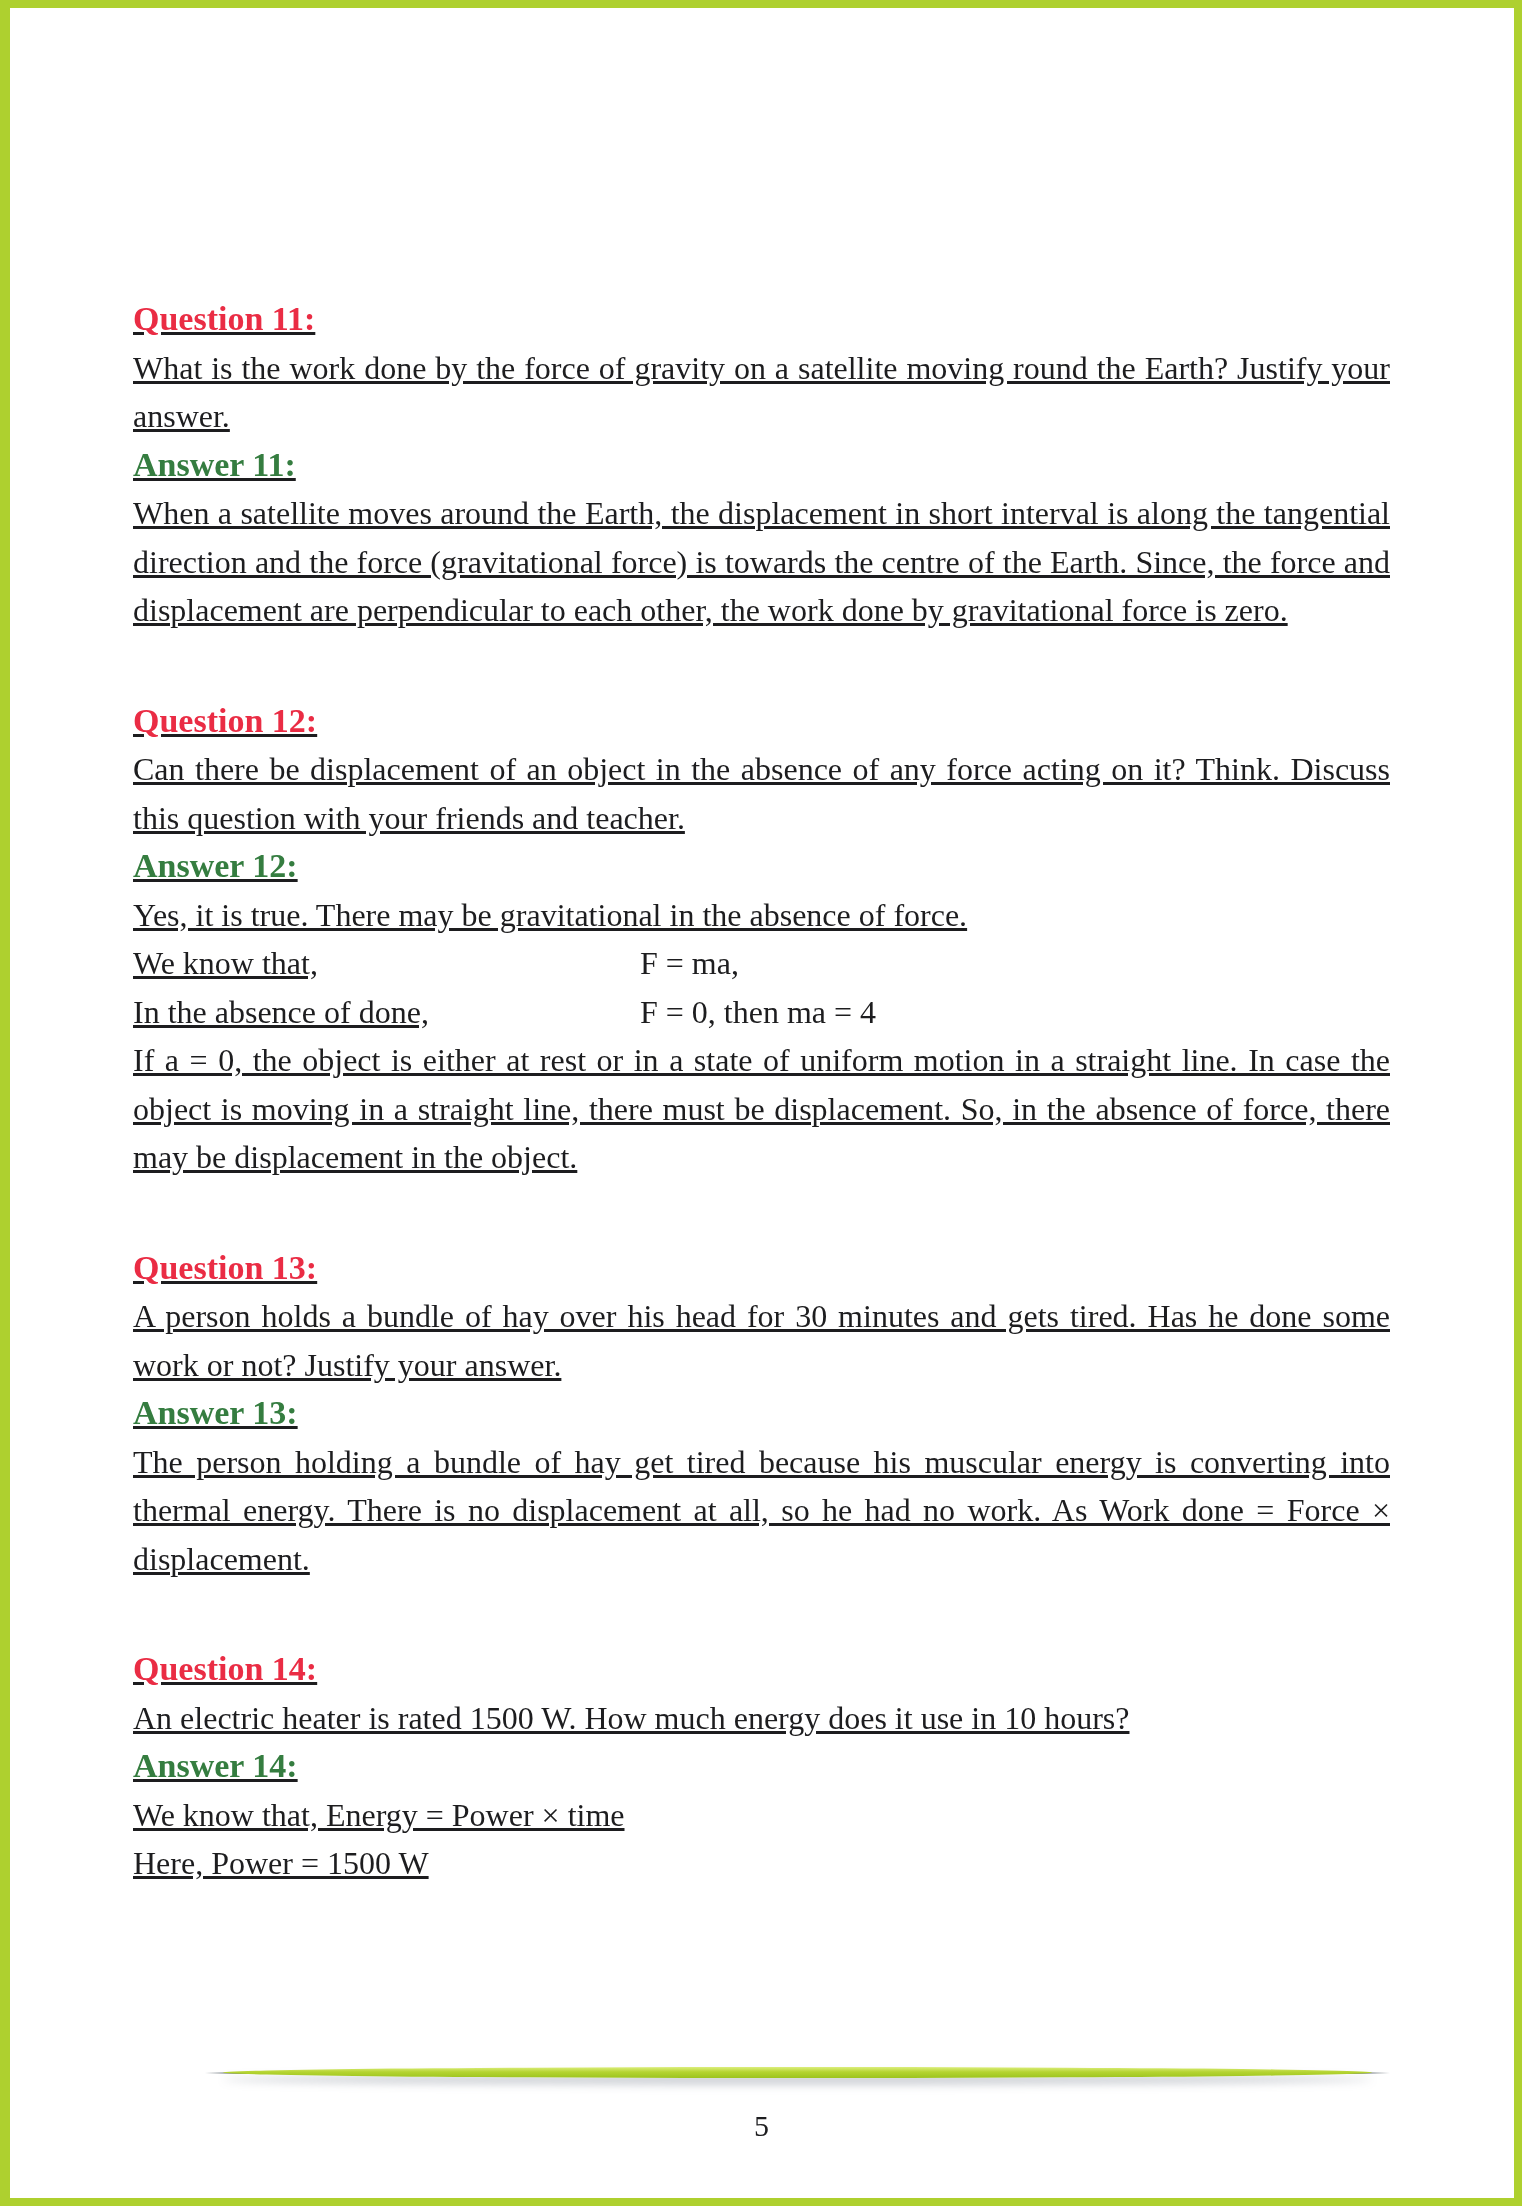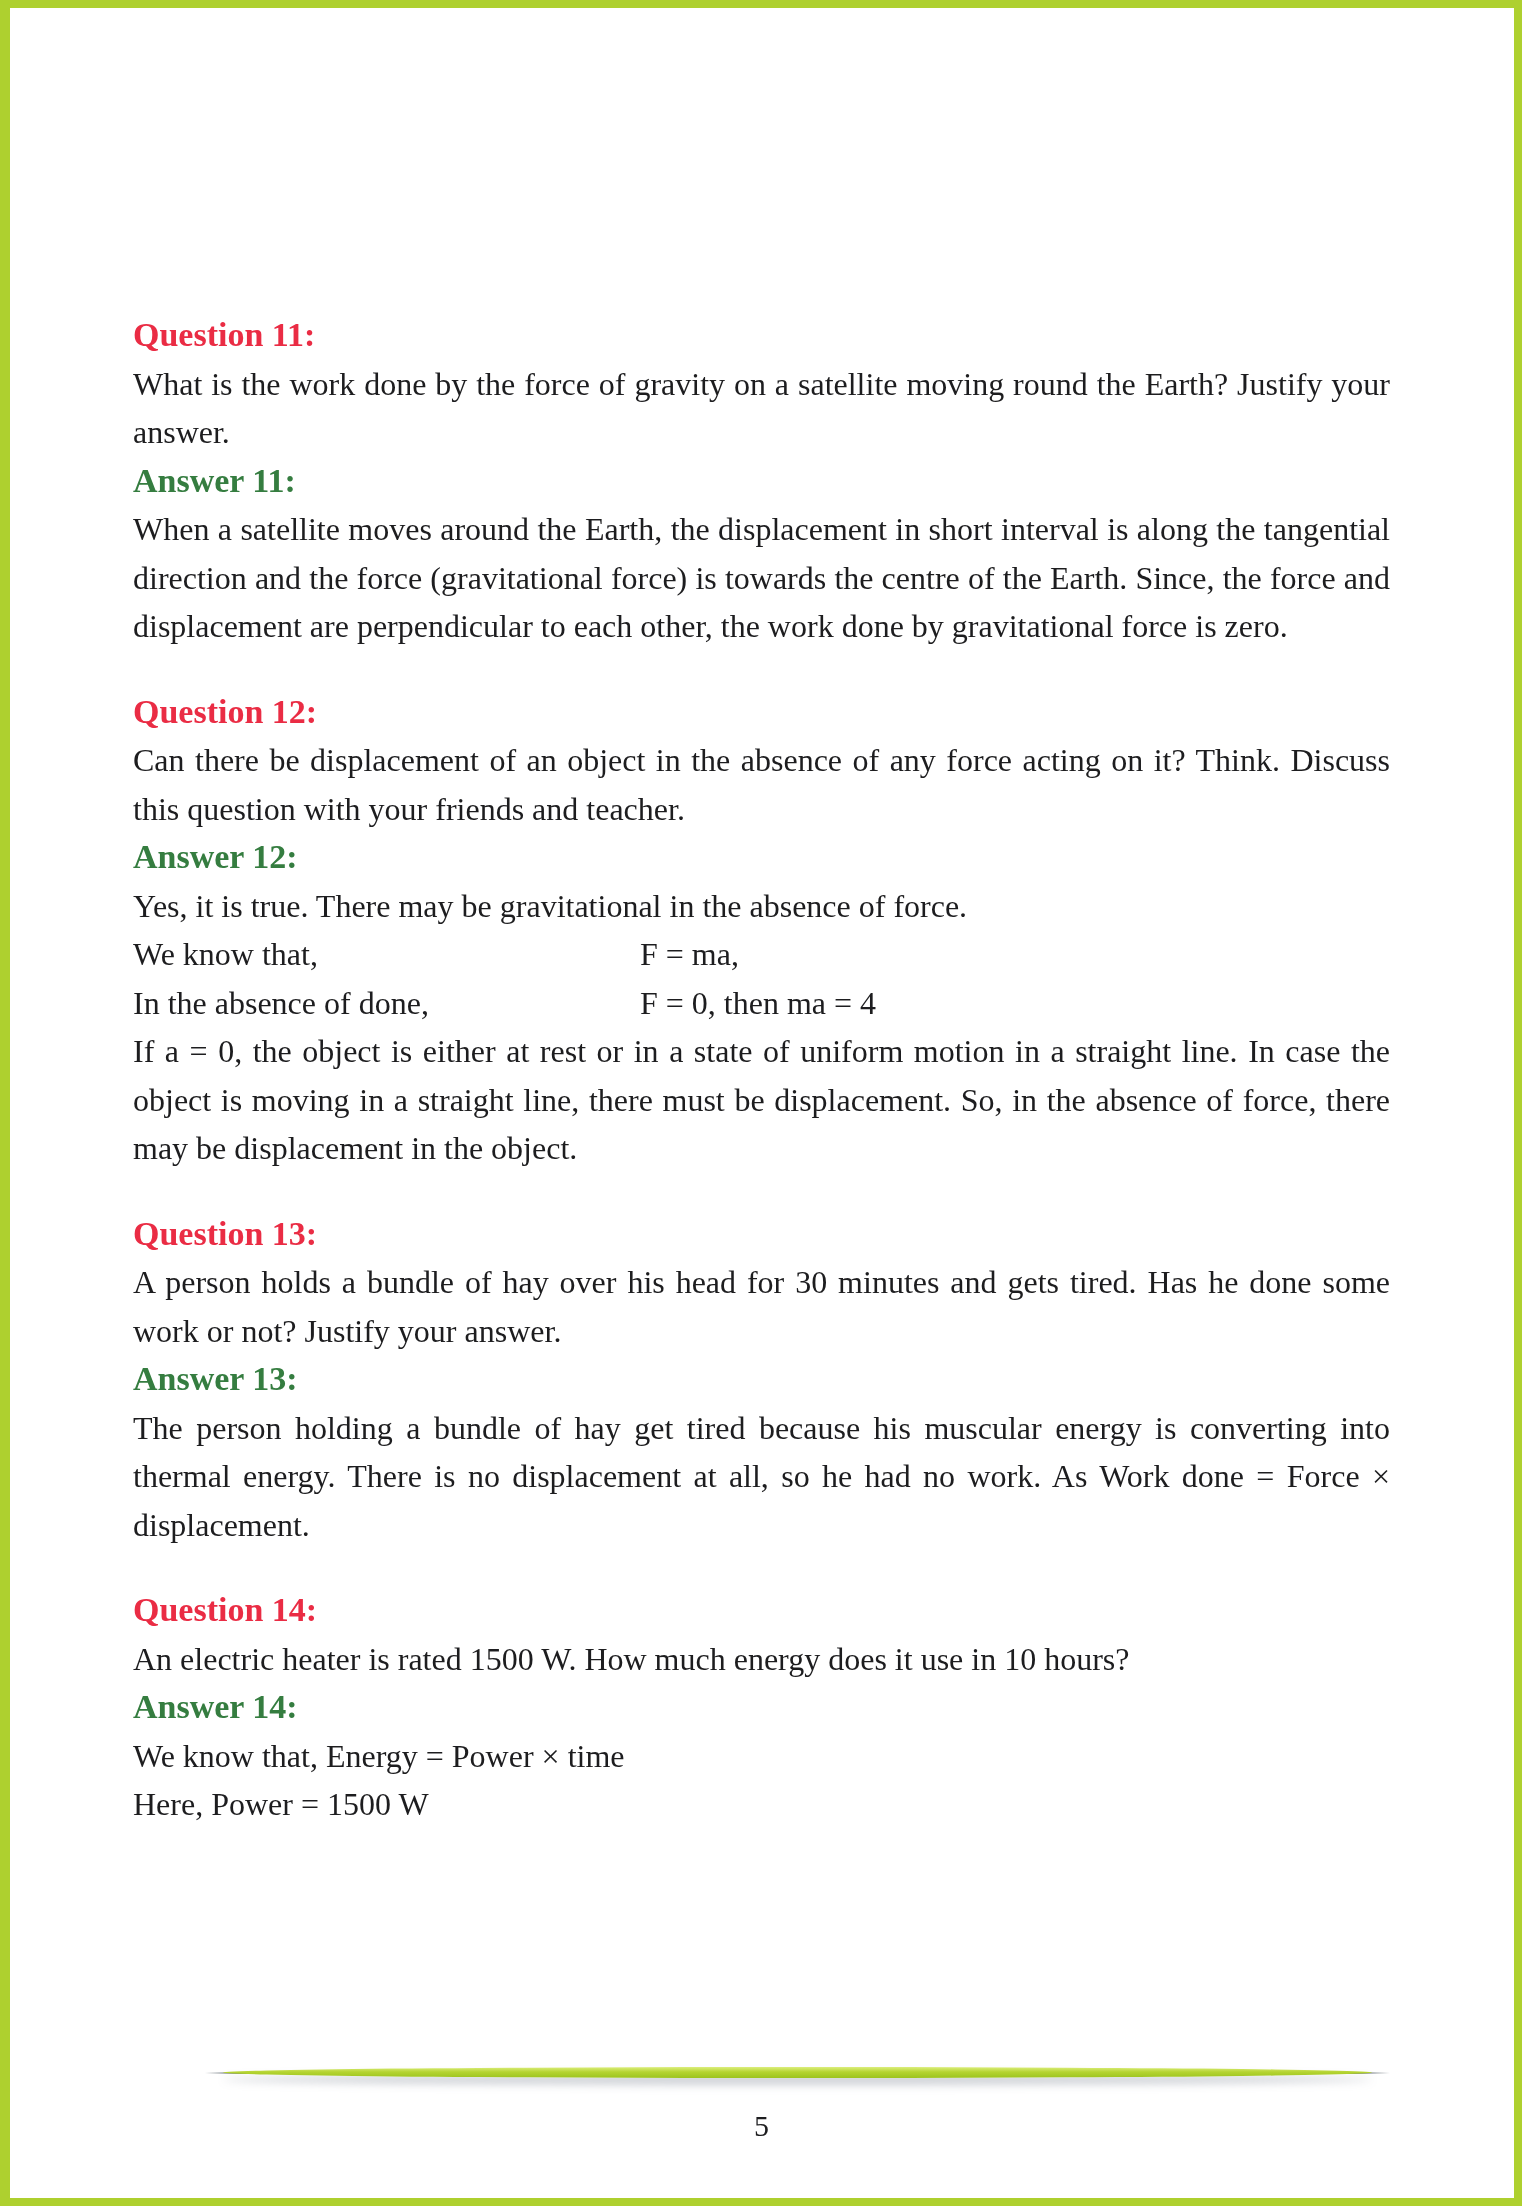--- a/index.html
+++ b/index.html
@@ -16,37 +16,38 @@
     border-style: solid;
     border-color: var(--border, #aed02f);
     border-width: 8px 8px 8px 10px;
     overflow: hidden;
     font-family: "Liberation Serif", "DejaVu Serif", serif;
     color: var(--ink, #1d1d1f);
   }
   .content {
     position: absolute;
     left: 123px;
-    top: 303px;
+    top: 287px;
     width: 1257px;
+    text-decoration: underline;
   }
   .content p, .content h2, .content .drow {
     margin: 0;
     font-size: 32px;
     line-height: 48.5px;
     font-weight: normal;
   }
   .content h2 {
     font-size: 34px;
     font-weight: bold;
   }
   h2.q-head { color: var(--question, #ea2c44); }
   h2.a-head { color: var(--answer, #357d40); }
   .just { text-align: justify; }
-  .qa + .qa { margin-top: 37px; }
+  .qa + .qa { margin-top: 62px; }
   .drow { position: relative; min-height: 48.5px; }
   .drow .dformula { position: absolute; left: 507px; top: 0; }
   .drow .dnote { position: absolute; left: 802px; top: 0; }
 
   .divider {
     position: absolute;
     left: 195px;
     top: 2052px;
     width: 1185px;
     height: 26px;

